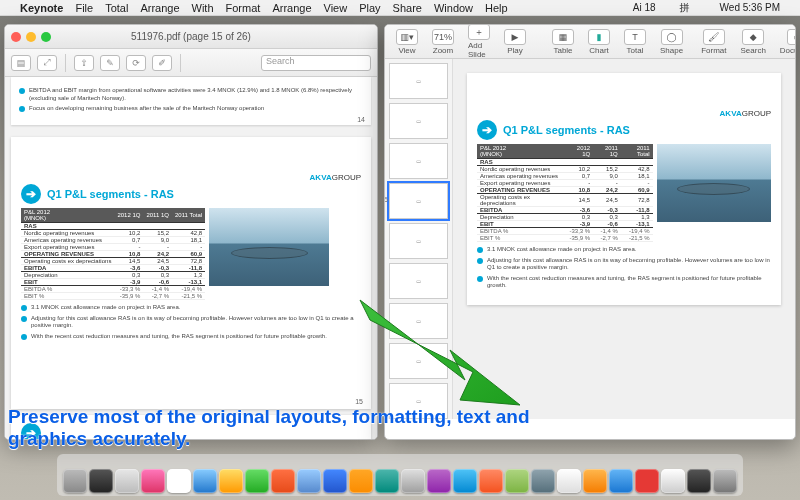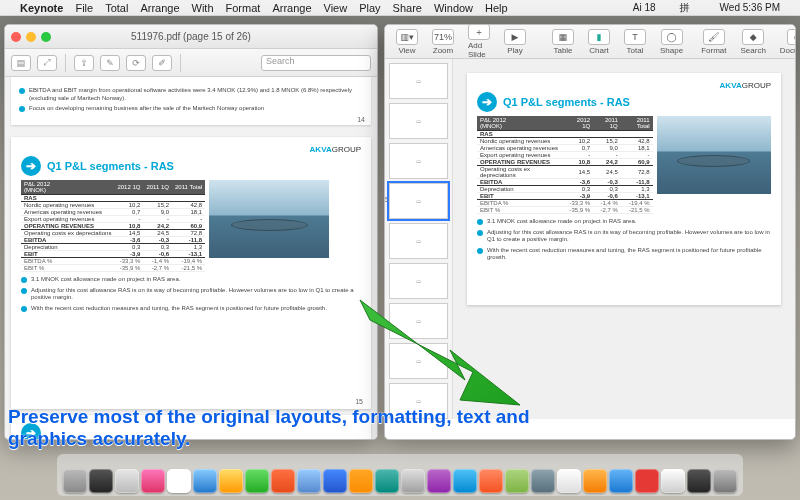--- a/index.html
+++ b/index.html
@@ -31,21 +31,21 @@
 .search{flex:1;max-width:110px;height:16px;border:1px solid #bbb;border-radius:3px;background:#fff;font-size:9px;color:#999;padding:0 4px;margin-left:auto;}
 
 .page-area{background:#f2f2f2;overflow:hidden;}
 
 .slide{background:#fff;margin:6px;box-shadow:0 1px 3px rgba(0,0,0,.2);padding:8px 10px;font-size:7px;color:#333;}
 .slide-prev{position:absolute;background:#fff;padding:6px 8px;font-size:6px;color:#333;box-shadow:0 1px 2px rgba(0,0,0,.15);}
 
 .slide-title{display:flex;align-items:center;gap:6px;margin-bottom:4px;}
 .arrow-circ{width:20px;height:20px;border-radius:50%;background:#00a7d6;color:#fff;display:flex;align-items:center;justify-content:center;font-size:12px;font-weight:bold;}
 .slide-title h3{color:#00a7d6;font-size:11px;font-weight:bold;}
-.brand{text-align:right;font-size:8px;color:#333;margin-bottom:2px;}
+.brand{text-align:right;font-size:8px;color:#333;margin-bottom:2px;margin-top:28px;}
 .brand b{color:#00a7d6;}
 
 .fin-table{display:flex;gap:4px;}
 .fin-table .tbl{font-size:6px;border-collapse:collapse;}
 .fin-table .tbl th{background:#595959;color:#fff;padding:1px 3px;text-align:left;font-weight:normal;}
 .fin-table .tbl th.r,.fin-table .tbl td.r{text-align:right;}
 .fin-table .tbl td{padding:0 3px;border-bottom:1px solid #eee;}
 .fin-table .tbl tr.sub td{color:#666;}
 .fin-table .tbl tr.bold td{font-weight:bold;border-top:1px solid #333;border-bottom:1px solid #333;}
 .fin-table .img{width:120px;height:78px;background:linear-gradient(180deg,#cfe3ee 0%,#8fb7cc 45%,#4e7a93 46%,#3d6178 100%);position:relative;}

